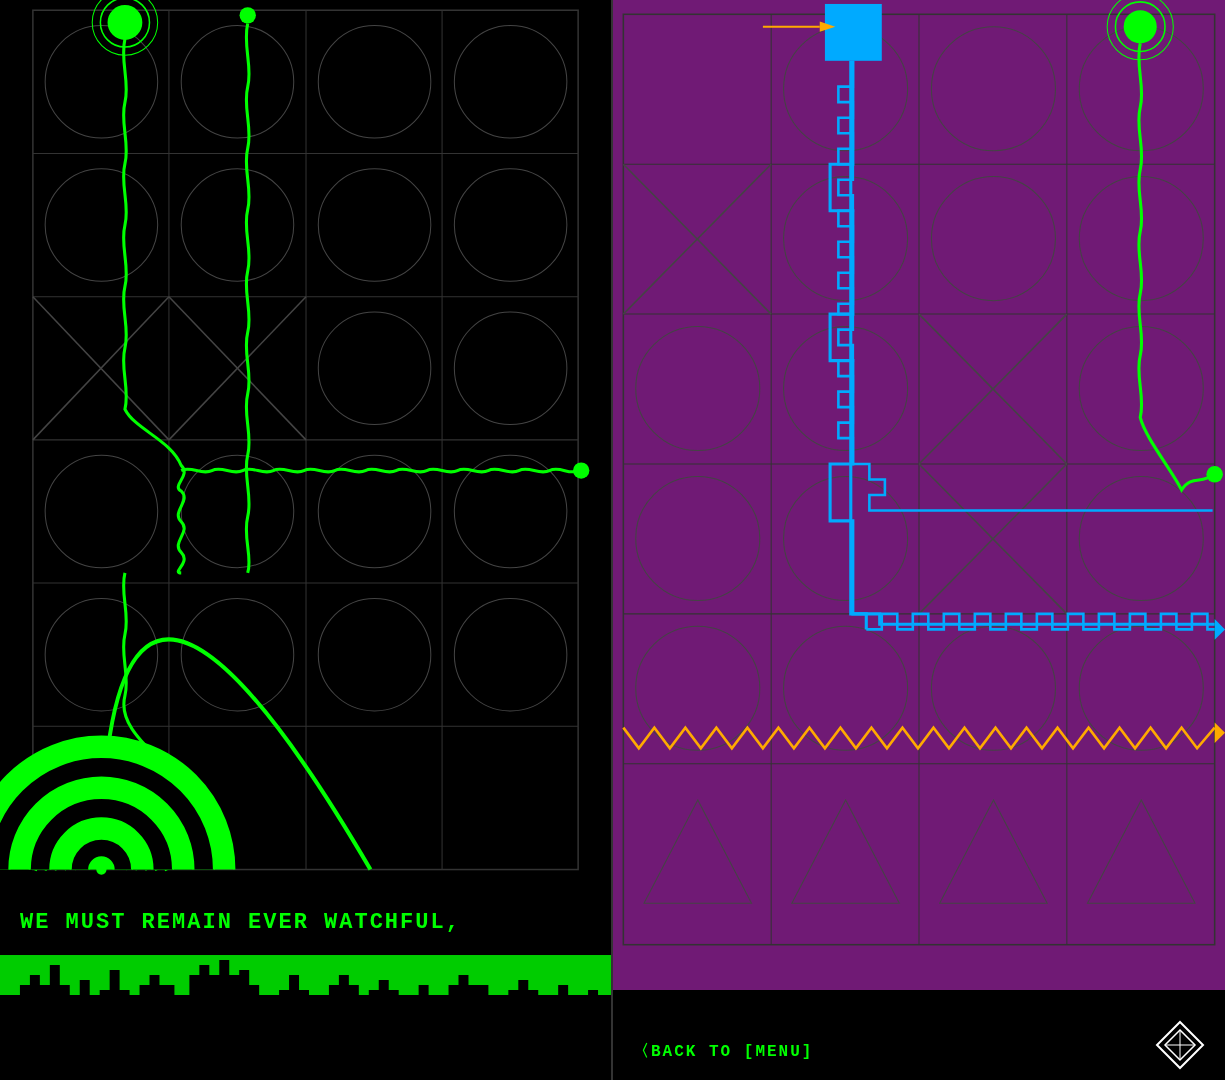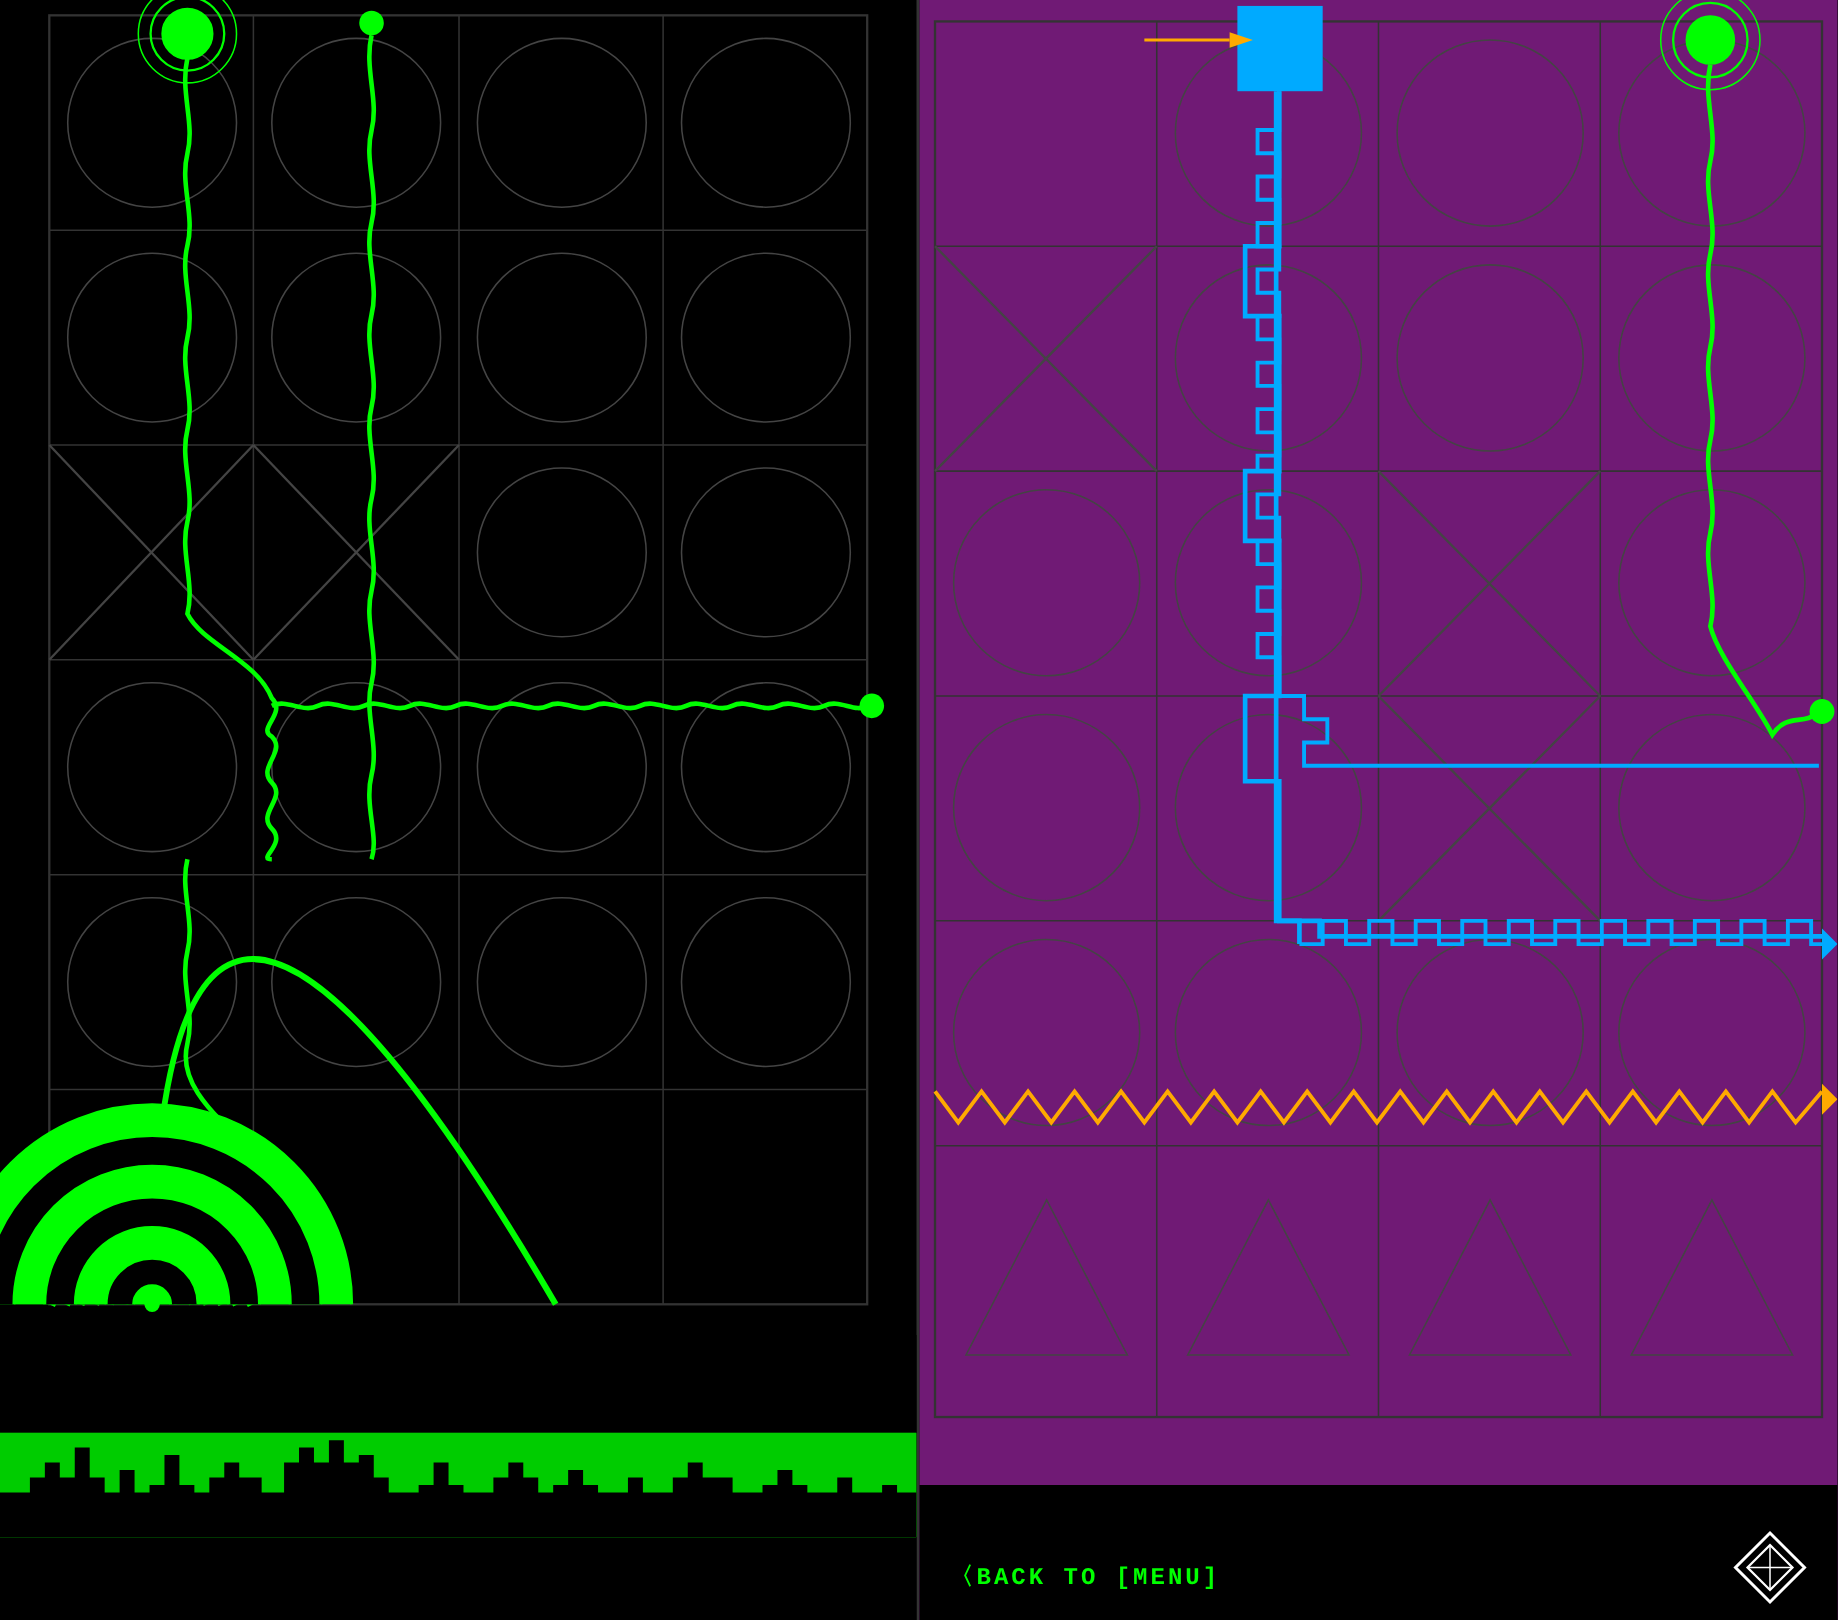--- a/index.html
+++ b/index.html
@@ -188,20 +188,21 @@
         <path d="M-70,60 A70,70 0 0,1 70,60" fill="#000" stroke="#00ff00" stroke-width="2"></path>
         <path d="M-50,60 A50,50 0 0,1 50,60" fill="#00ff00" stroke="#00ff00" stroke-width="2"></path>
         <path d="M-30,60 A30,30 0 0,1 30,60" fill="#000" stroke="#00ff00" stroke-width="2"></path>
         <path d="M-12,60 A12,12 0 0,1 12,60" fill="#00ff00" stroke="#00ff00" stroke-width="2"></path>
         <circle cx="0" cy="60" r="5" fill="#00ff00"></circle>
       </g>
     </svg>
   </div>
 
   <div class="left-bottom">
+    <div class="message-text">WE MUST REMAIN EVER WATCHFUL,</div>
 
     <svg style="position:absolute;bottom:55px;left:0;width:100%;height:70px;" viewBox="0 0 613 70" xmlns="http://www.w3.org/2000/svg">
 
       <rect x="0" y="0" width="613" height="70" fill="#00cc00"></rect>
 
       <rect x="0" y="0" width="613" height="70" fill="#00cc00"></rect>
       <polygon points="0,70 0,40 20,40 20,30 30,30 30,20 40,20 40,30 50,30 50,10 60,10 60,30 70,30 70,40 80,40 80,25 90,25 90,40 100,40 100,35 110,35 110,15 120,15 120,35 130,35 130,40 140,40 140,30 150,30 150,20 160,20 160,30 175,30 175,40 190,40 190,20 200,20 200,10 210,10 210,20 220,20 220,5 230,5 230,20 240,20 240,15 250,15 250,30 260,30 260,40 280,40 280,35 290,35 290,20 300,20 300,35 310,35 310,40 330,40 330,30 340,30 340,20 350,20 350,30 360,30 360,40 370,40 370,35 380,35 380,25 390,25 390,35 400,35 400,40 420,40 420,30 430,30 430,40 450,40 450,30 460,30 460,20 470,20 470,30 490,30 490,40 510,40 510,35 520,35 520,25 530,25 530,35 540,35 540,40 560,40 560,30 570,30 570,40 590,40 590,35 600,35 600,40 613,40 613,70" fill="#000"></polygon>
     </svg>
 
   </div>

